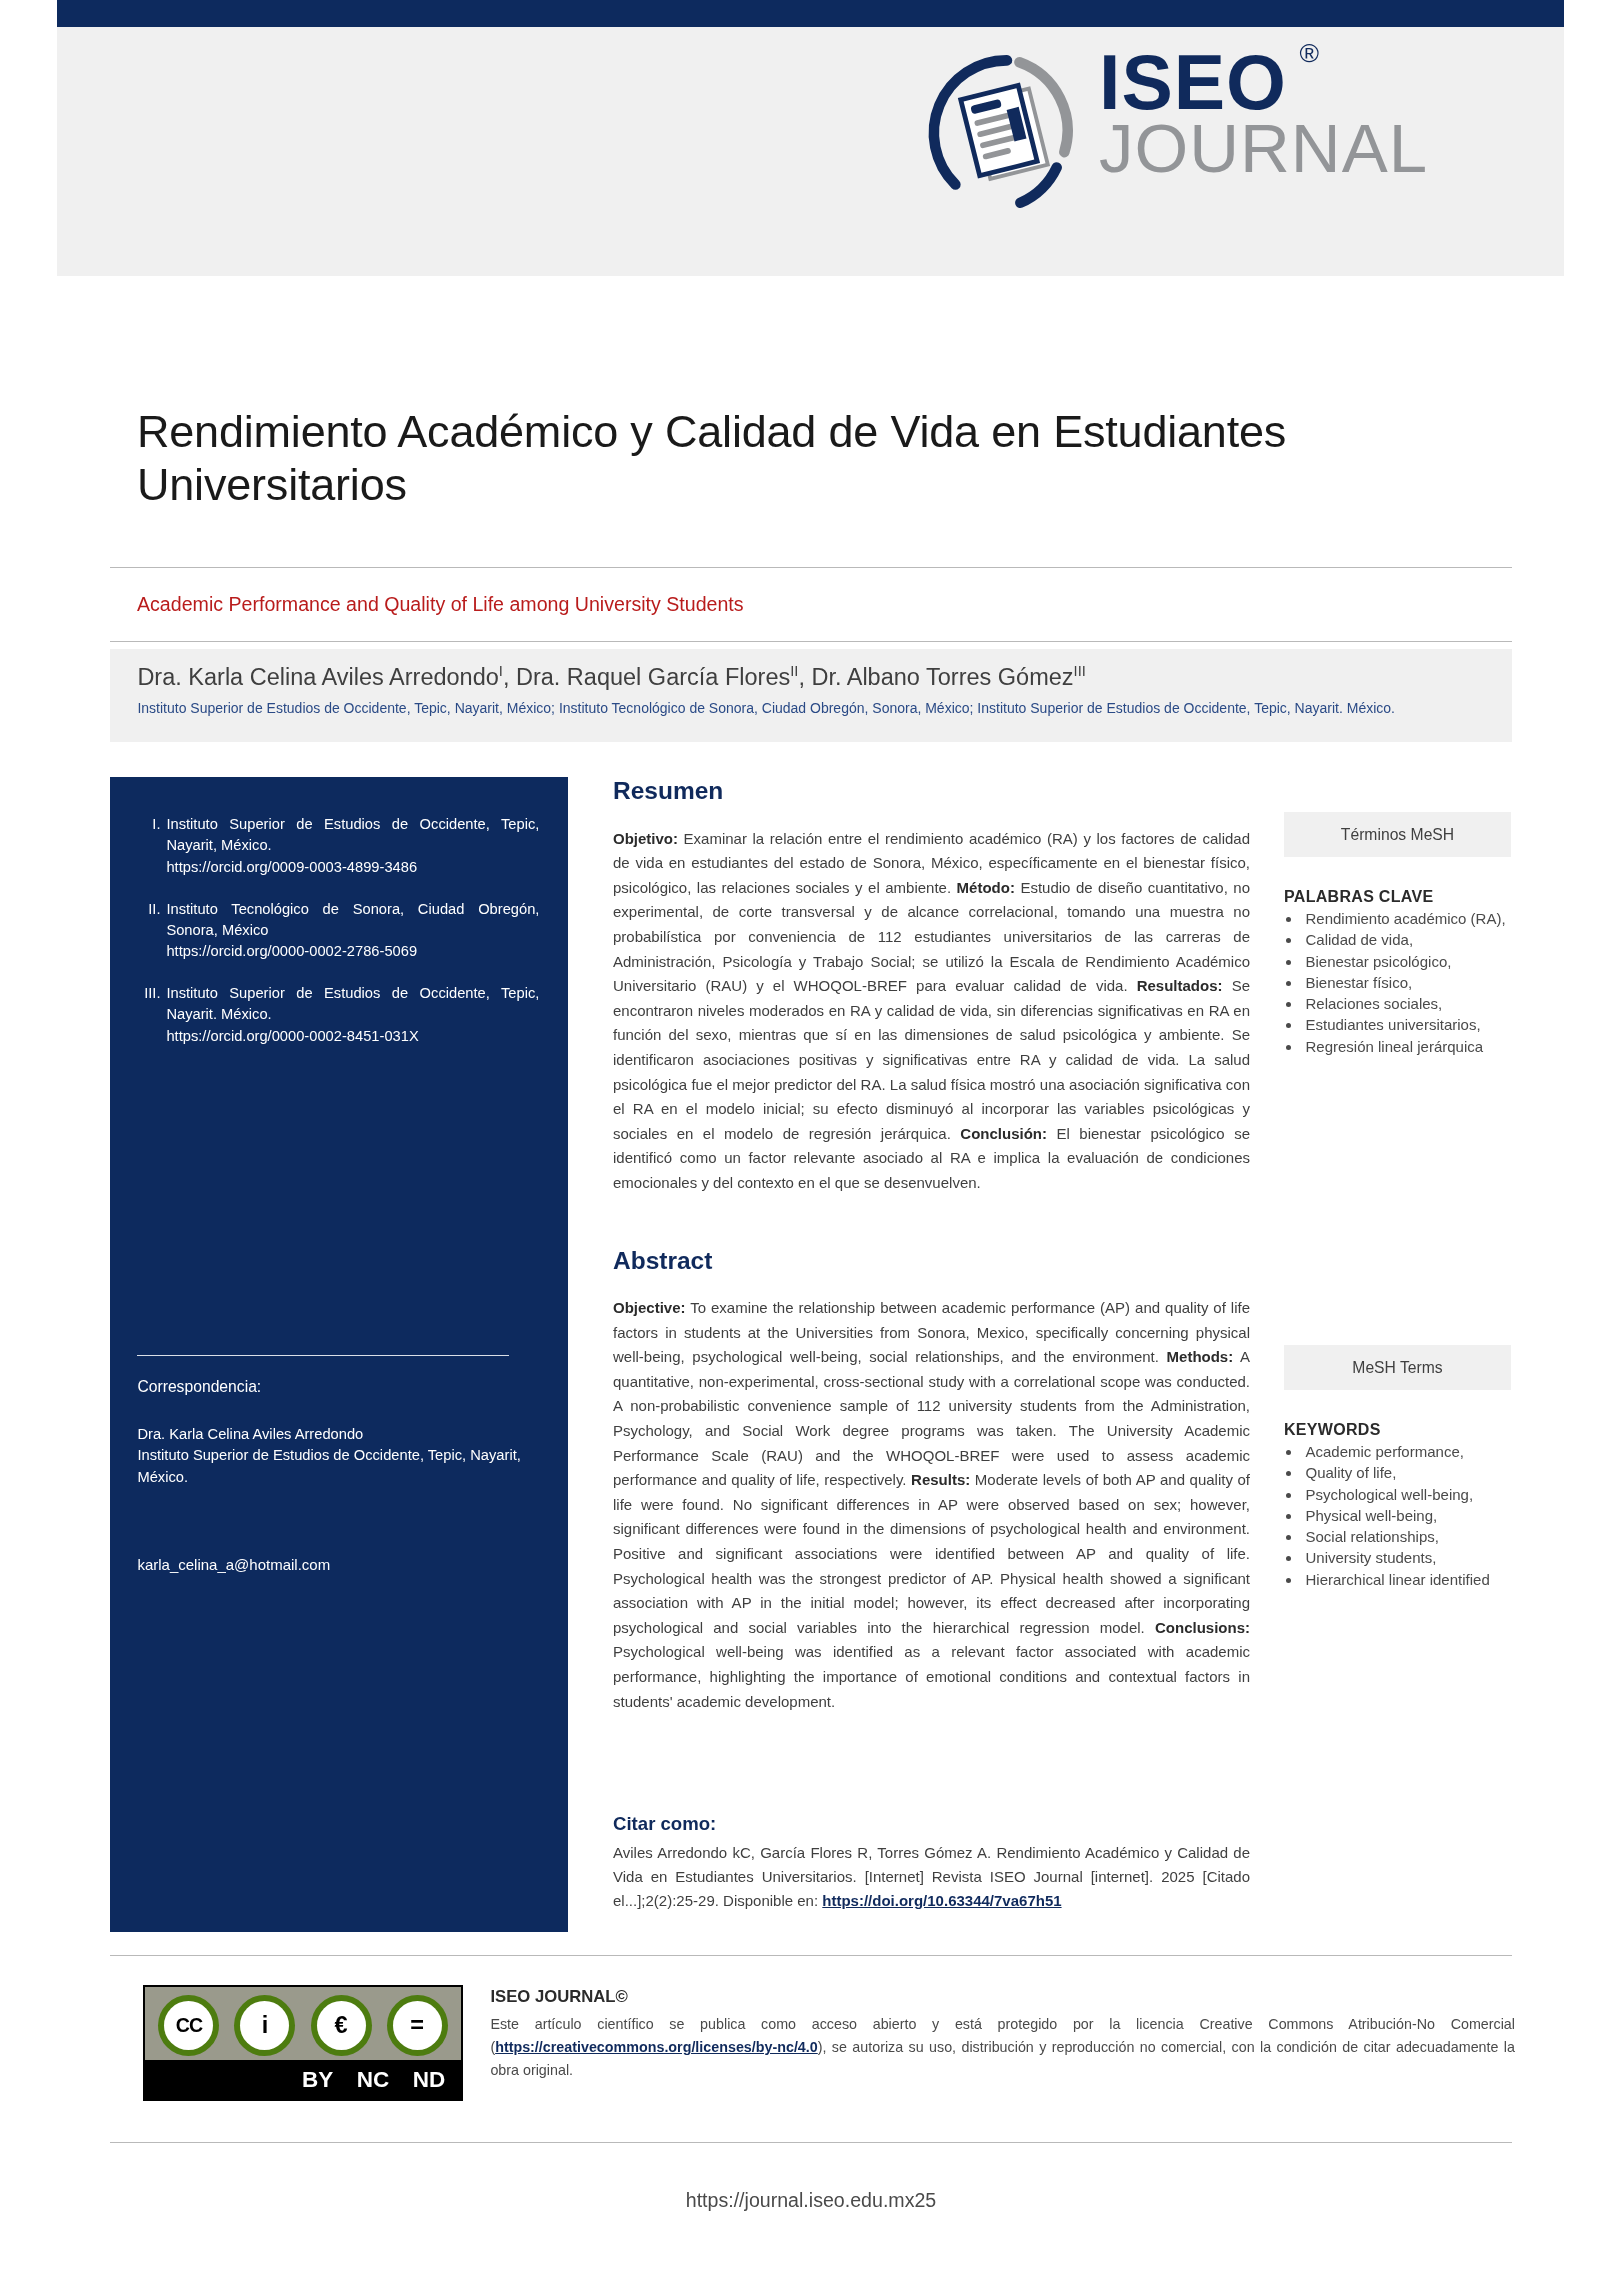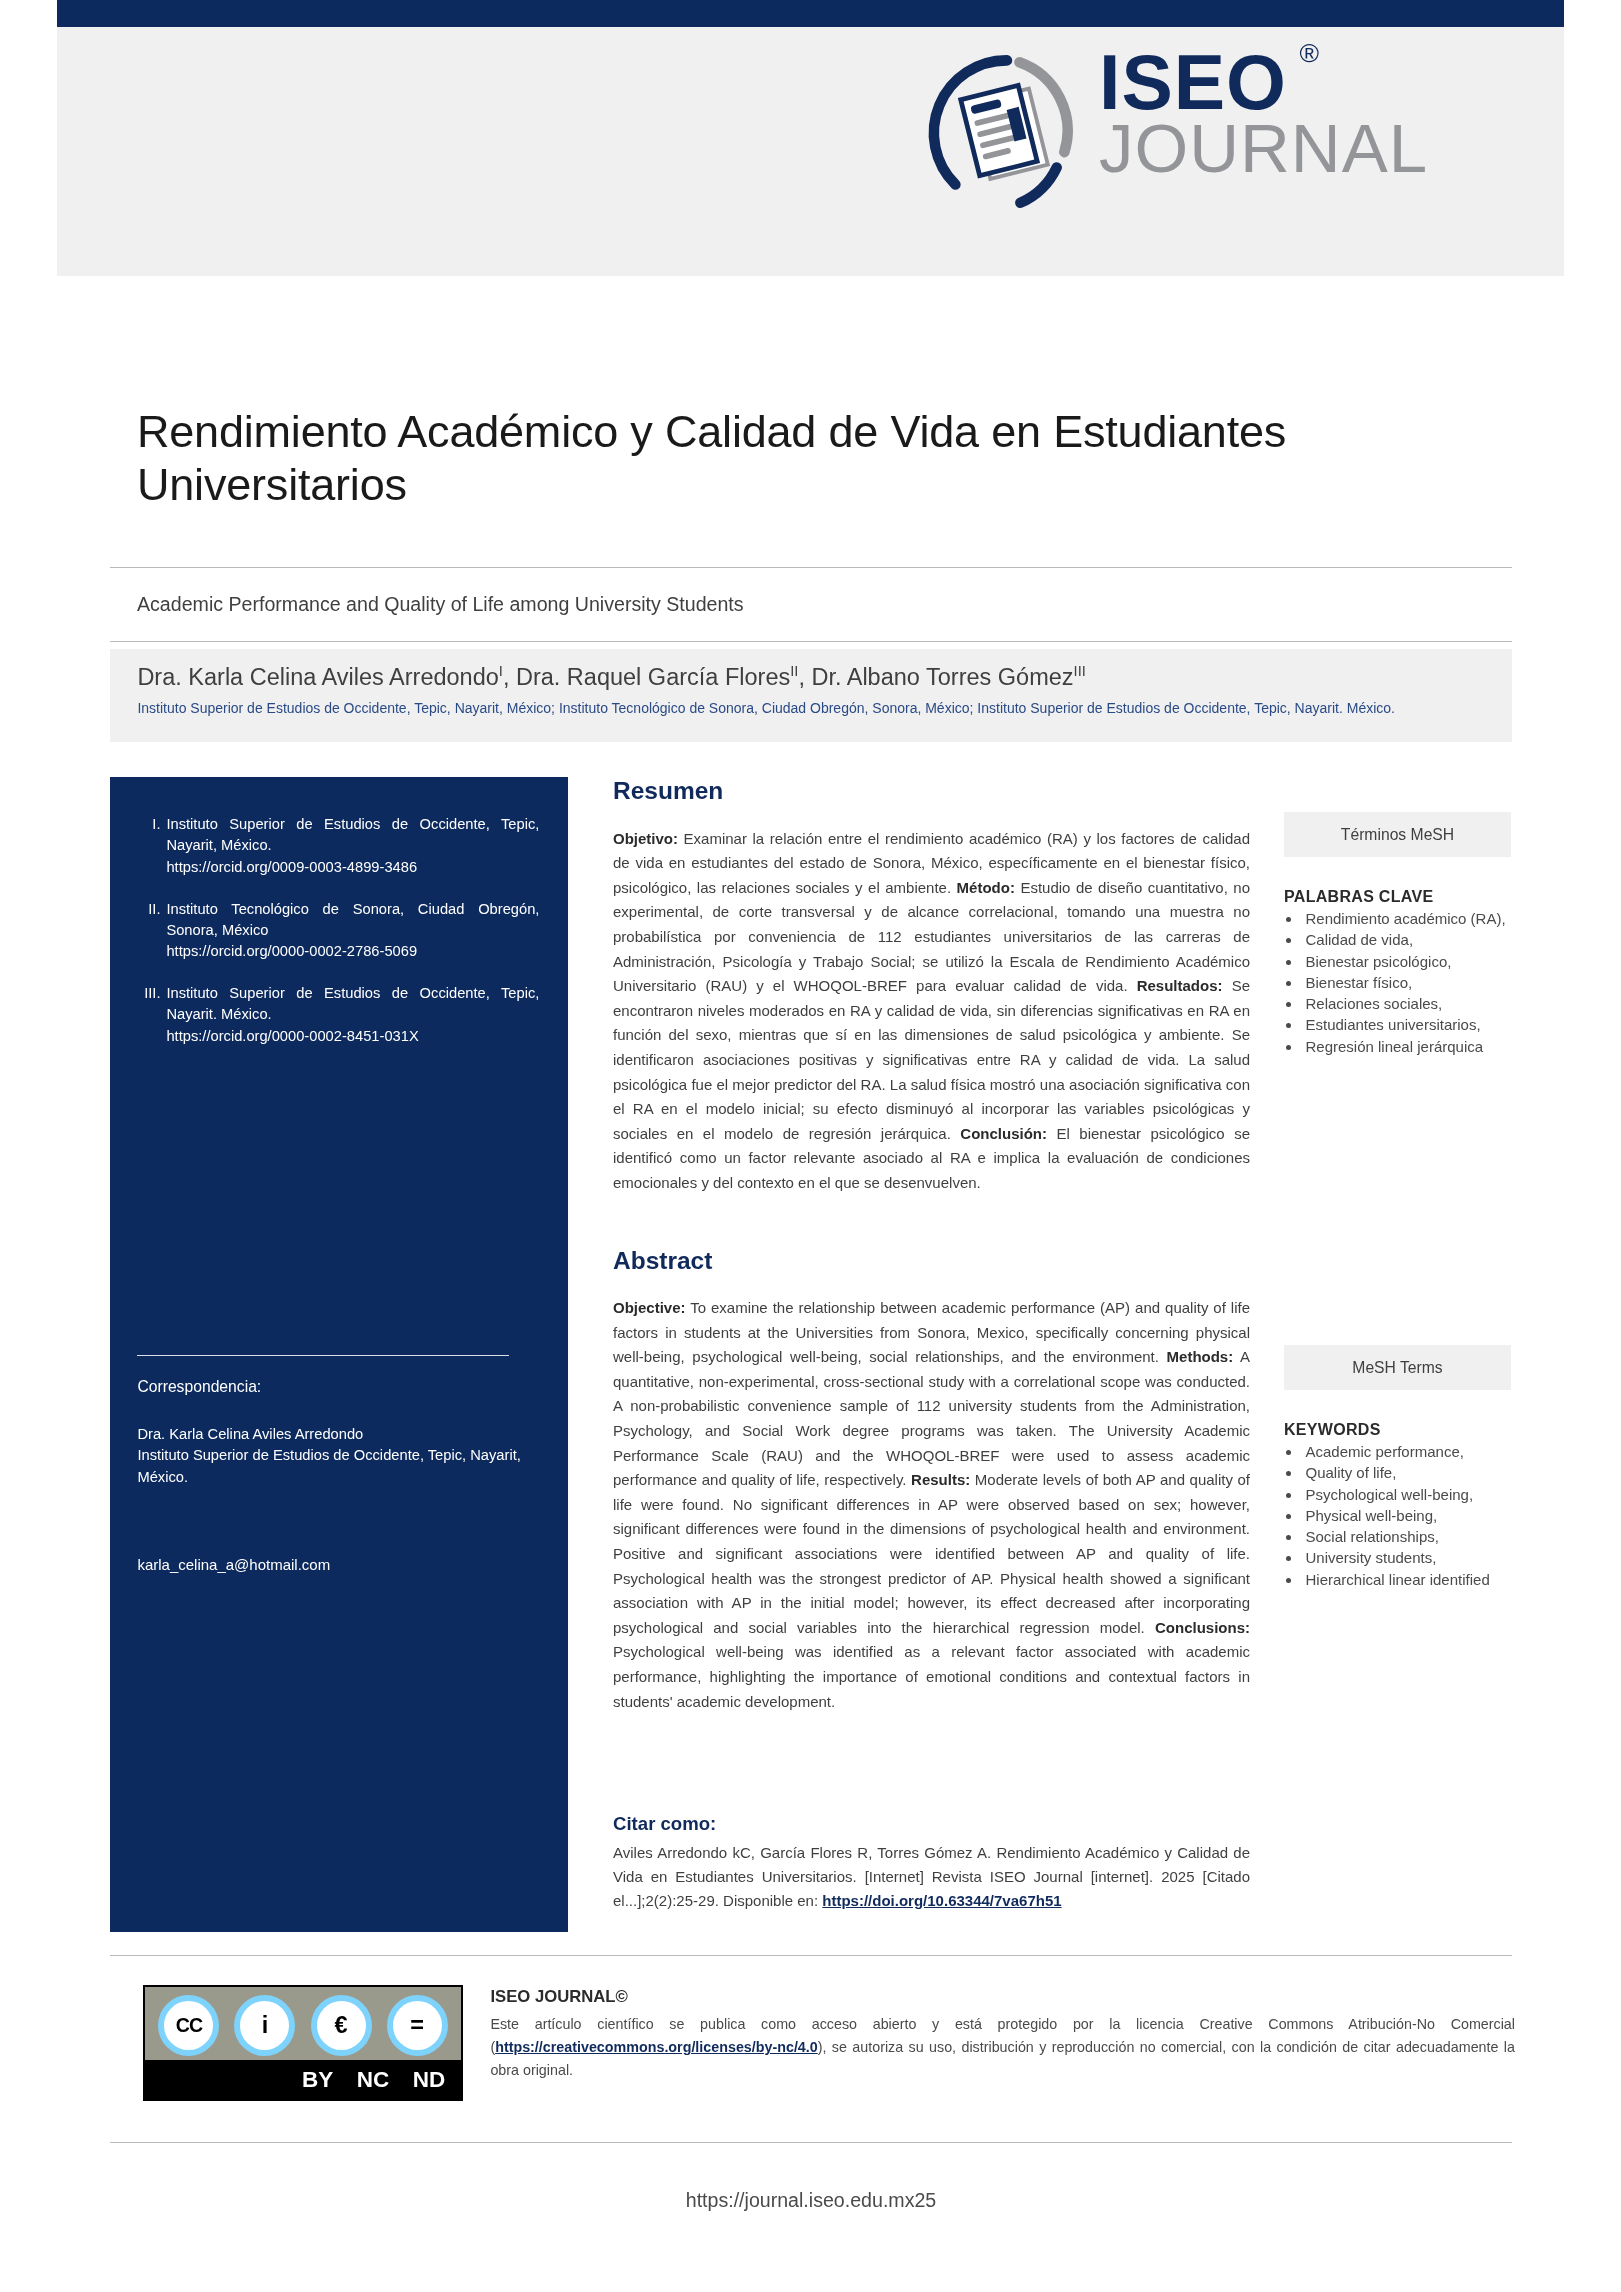--- a/index.html
+++ b/index.html
@@ -139,21 +139,21 @@
     background: #b9b9b9;
     height: 1px;
   }
   .rule-1 { left: 110px; top: 567px; width: 1402px; }
   .subtitle-en {
     position: absolute;
     left: 137px;
     top: 593px;
     width: 1304px;
     font-size: 19.6px;
-    color: #404040;
+    color: #b91c1c;
   }
   .rule-2 { left: 110px; top: 641px; width: 1402px; }
 
   
   .authors-band {
     position: absolute;
     left: 110px;
     top: 649px;
     width: 1402px;
     height: 93px;
@@ -353,21 +353,21 @@
     background: #9a9a8c;
     display: flex;
     align-items: center;
     justify-content: space-around;
     padding: 0 5.9px;
     box-sizing: border-box;
   }
   .cc-circle {
     width: 61px; height: 61px;
     border-radius: 50%;
-    background: #7dd3fc;
+    background: #4d7c0f;
     color: #fff;
     display: flex;
     align-items: center;
     justify-content: center;
     font-weight: bold;
     font-size: 25.5px;
     position: relative;
   }
   .cc-circle .inner {
     width: 49px; height: 49px;

